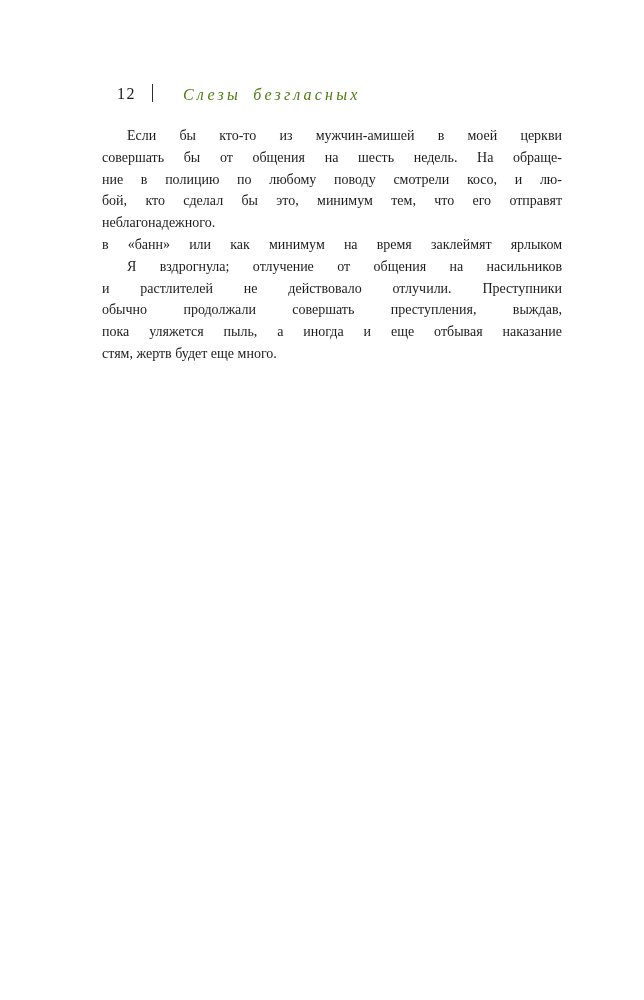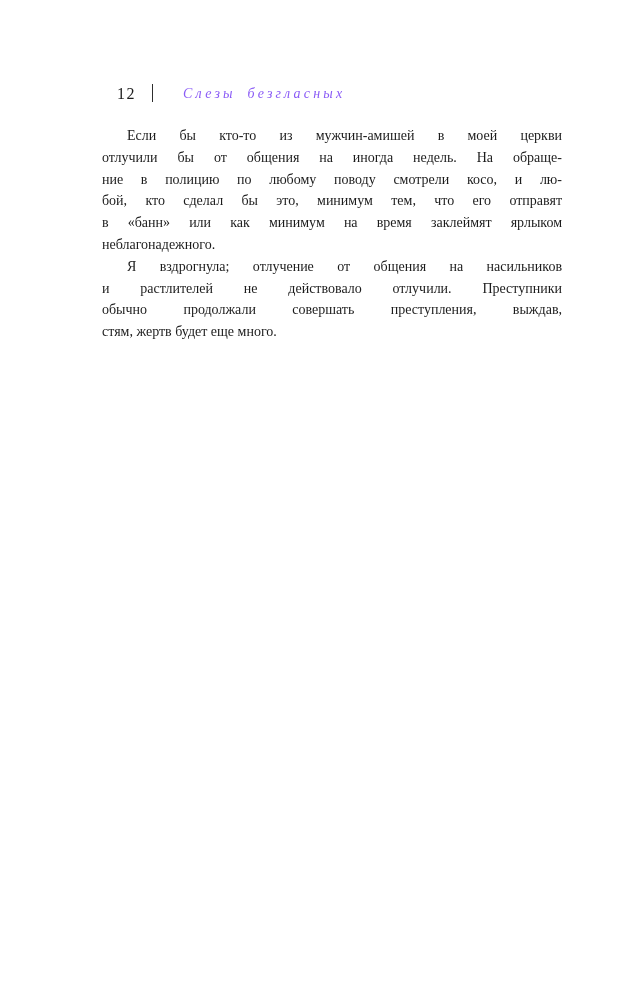--- a/index.html
+++ b/index.html
@@ -36,25 +36,25 @@
     left: 35px;
     top: 0px;
     width: 1px;
     height: 18px;
     background: #2e2e2e;
   }
   .running-title {
     position: absolute;
     left: 66px;
     top: 2px;
-    font-size: 14px;
+    font-size: 16px;
     font-style: italic;
     letter-spacing: 3.2px;
     word-spacing: 5px;
-    color: #8b5cf6;
+    color: #4d7c0f;
     white-space: nowrap;
   }
   .text-block {
     position: absolute;
     left: 102px;
     top: 125px;
     width: 460px;
     font-size: 14px;
     line-height: 21.8px;
   }
@@ -78,27 +78,28 @@
 
   <div class="running-header">
     <span class="page-number">12</span>
     <span class="header-divider"></span>
     <span class="running-title">Слезы безгласных</span>
   </div>
 
   <div class="text-block">
     <div class="paragraph">
       <div class="line indent">Если бы кто-то из мужчин-амишей в моей церкви</div>
-      <div class="line">отлучили бы от общения на иногда недель. На обраще-</div>
+      <div class="line">совершать бы от общения на шесть недель. На обраще-</div>
       <div class="line">ние в полицию по любому поводу смотрели косо, и лю-</div>
       <div class="line">бой, кто сделал бы это, минимум тем, что его отправят</div>
+      <div class="line last">неблагонадежного.</div>
       <div class="line">в «банн» или как минимум на время заклеймят ярлыком</div>
-      <div class="line last">неблагонадежного.</div>
     </div>
     <div class="paragraph">
       <div class="line indent">Я вздрогнула; отлучение от общения на насильников</div>
       <div class="line">и растлителей не действовало отлучили. Преступники</div>
       <div class="line">обычно продолжали совершать преступления, выждав,</div>
+      <div class="line">пока уляжется пыль, а иногда и еще отбывая наказание</div>
       <div class="line last">стям, жертв будет еще много.</div>
     </div>
   </div>
 
 </div>
 
 </body></html>

